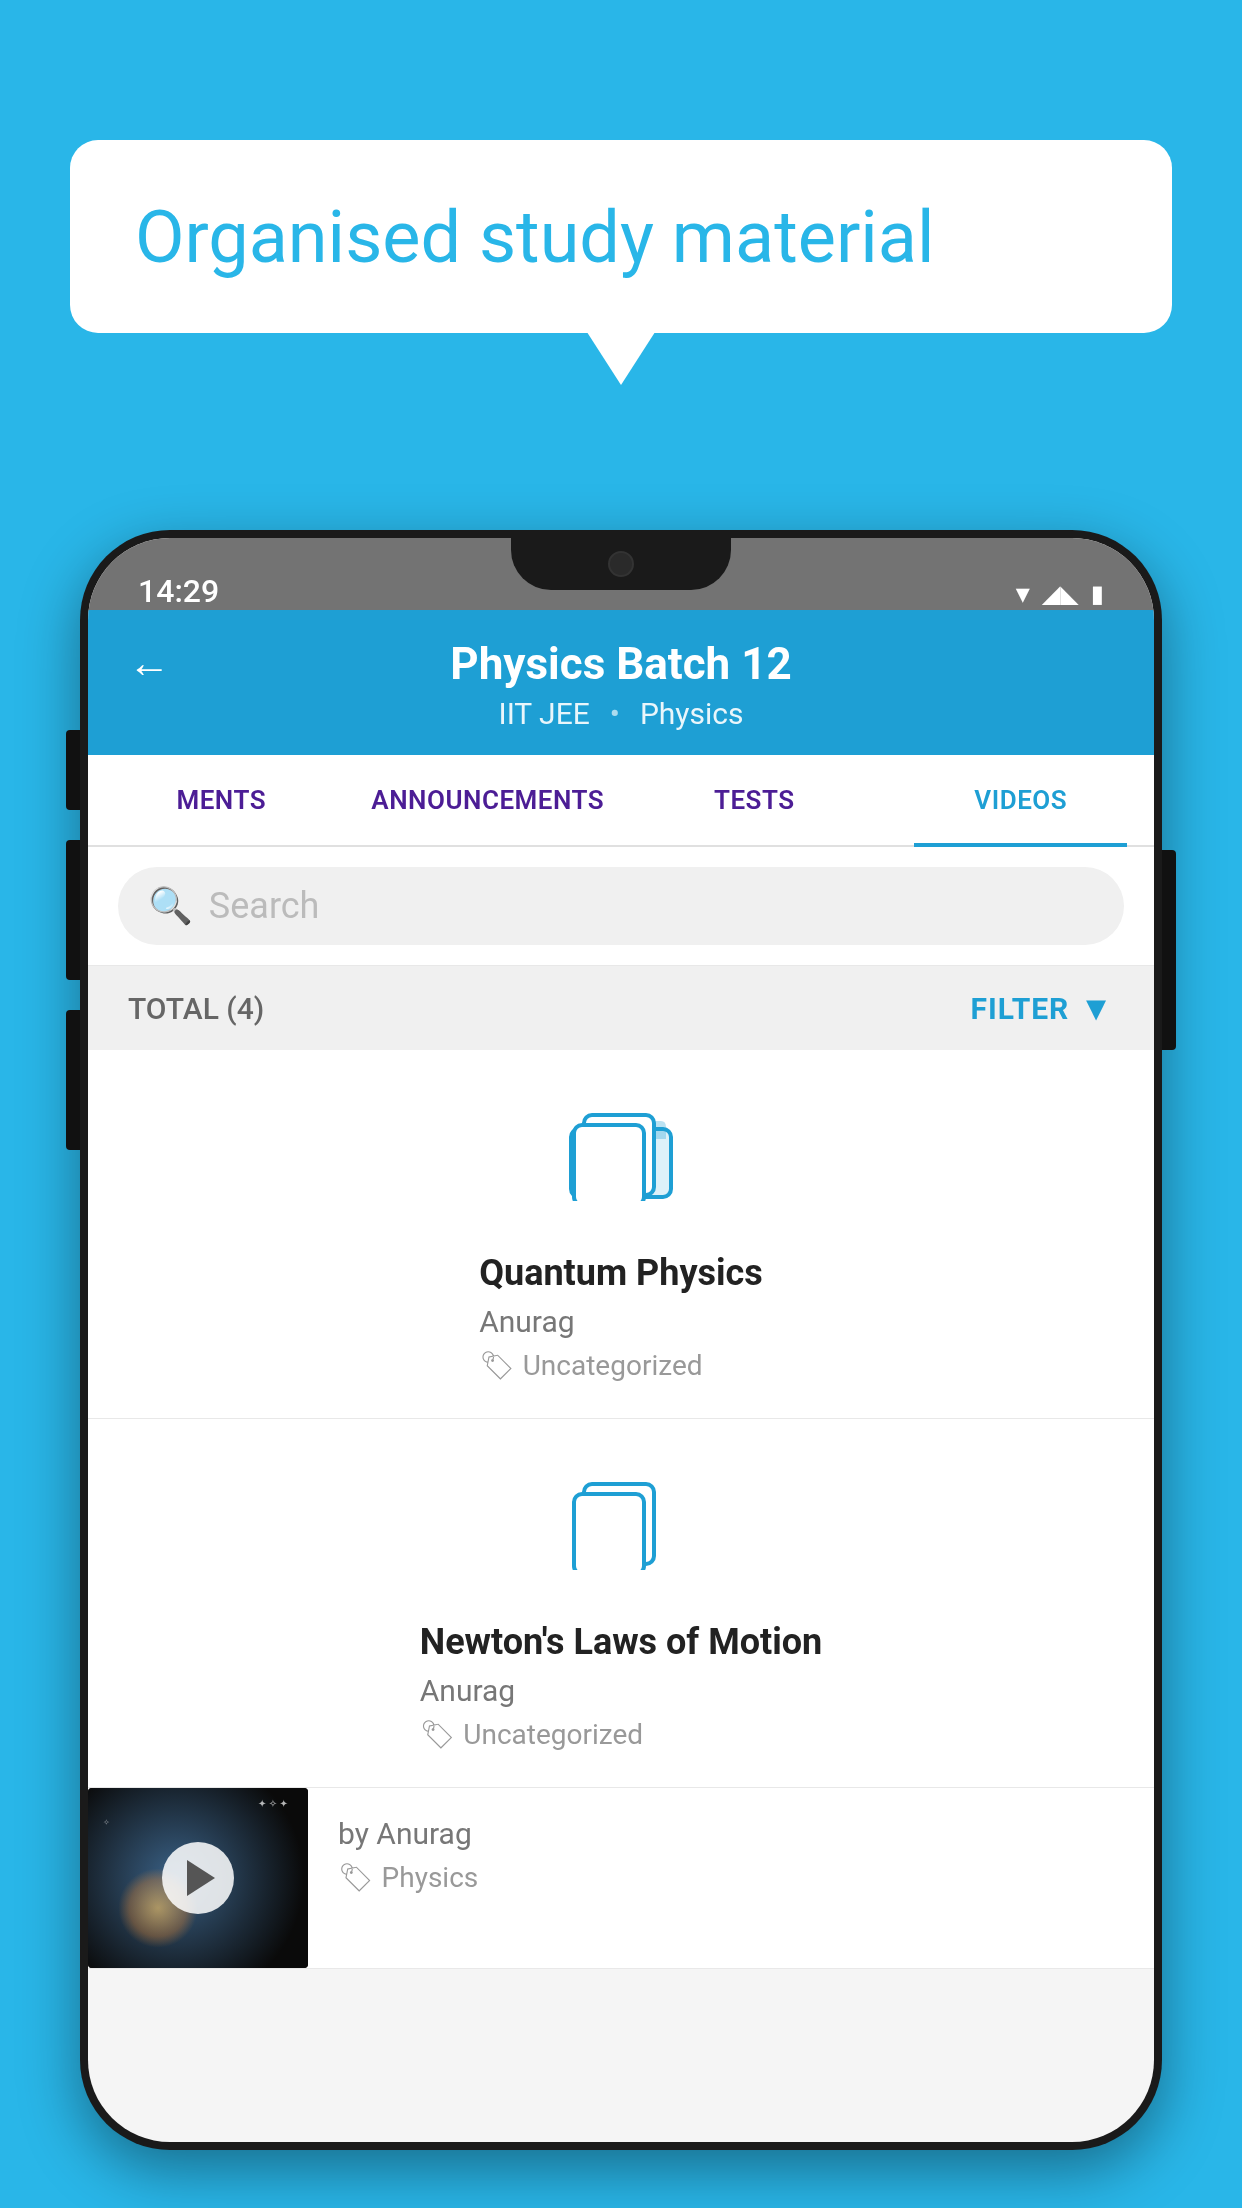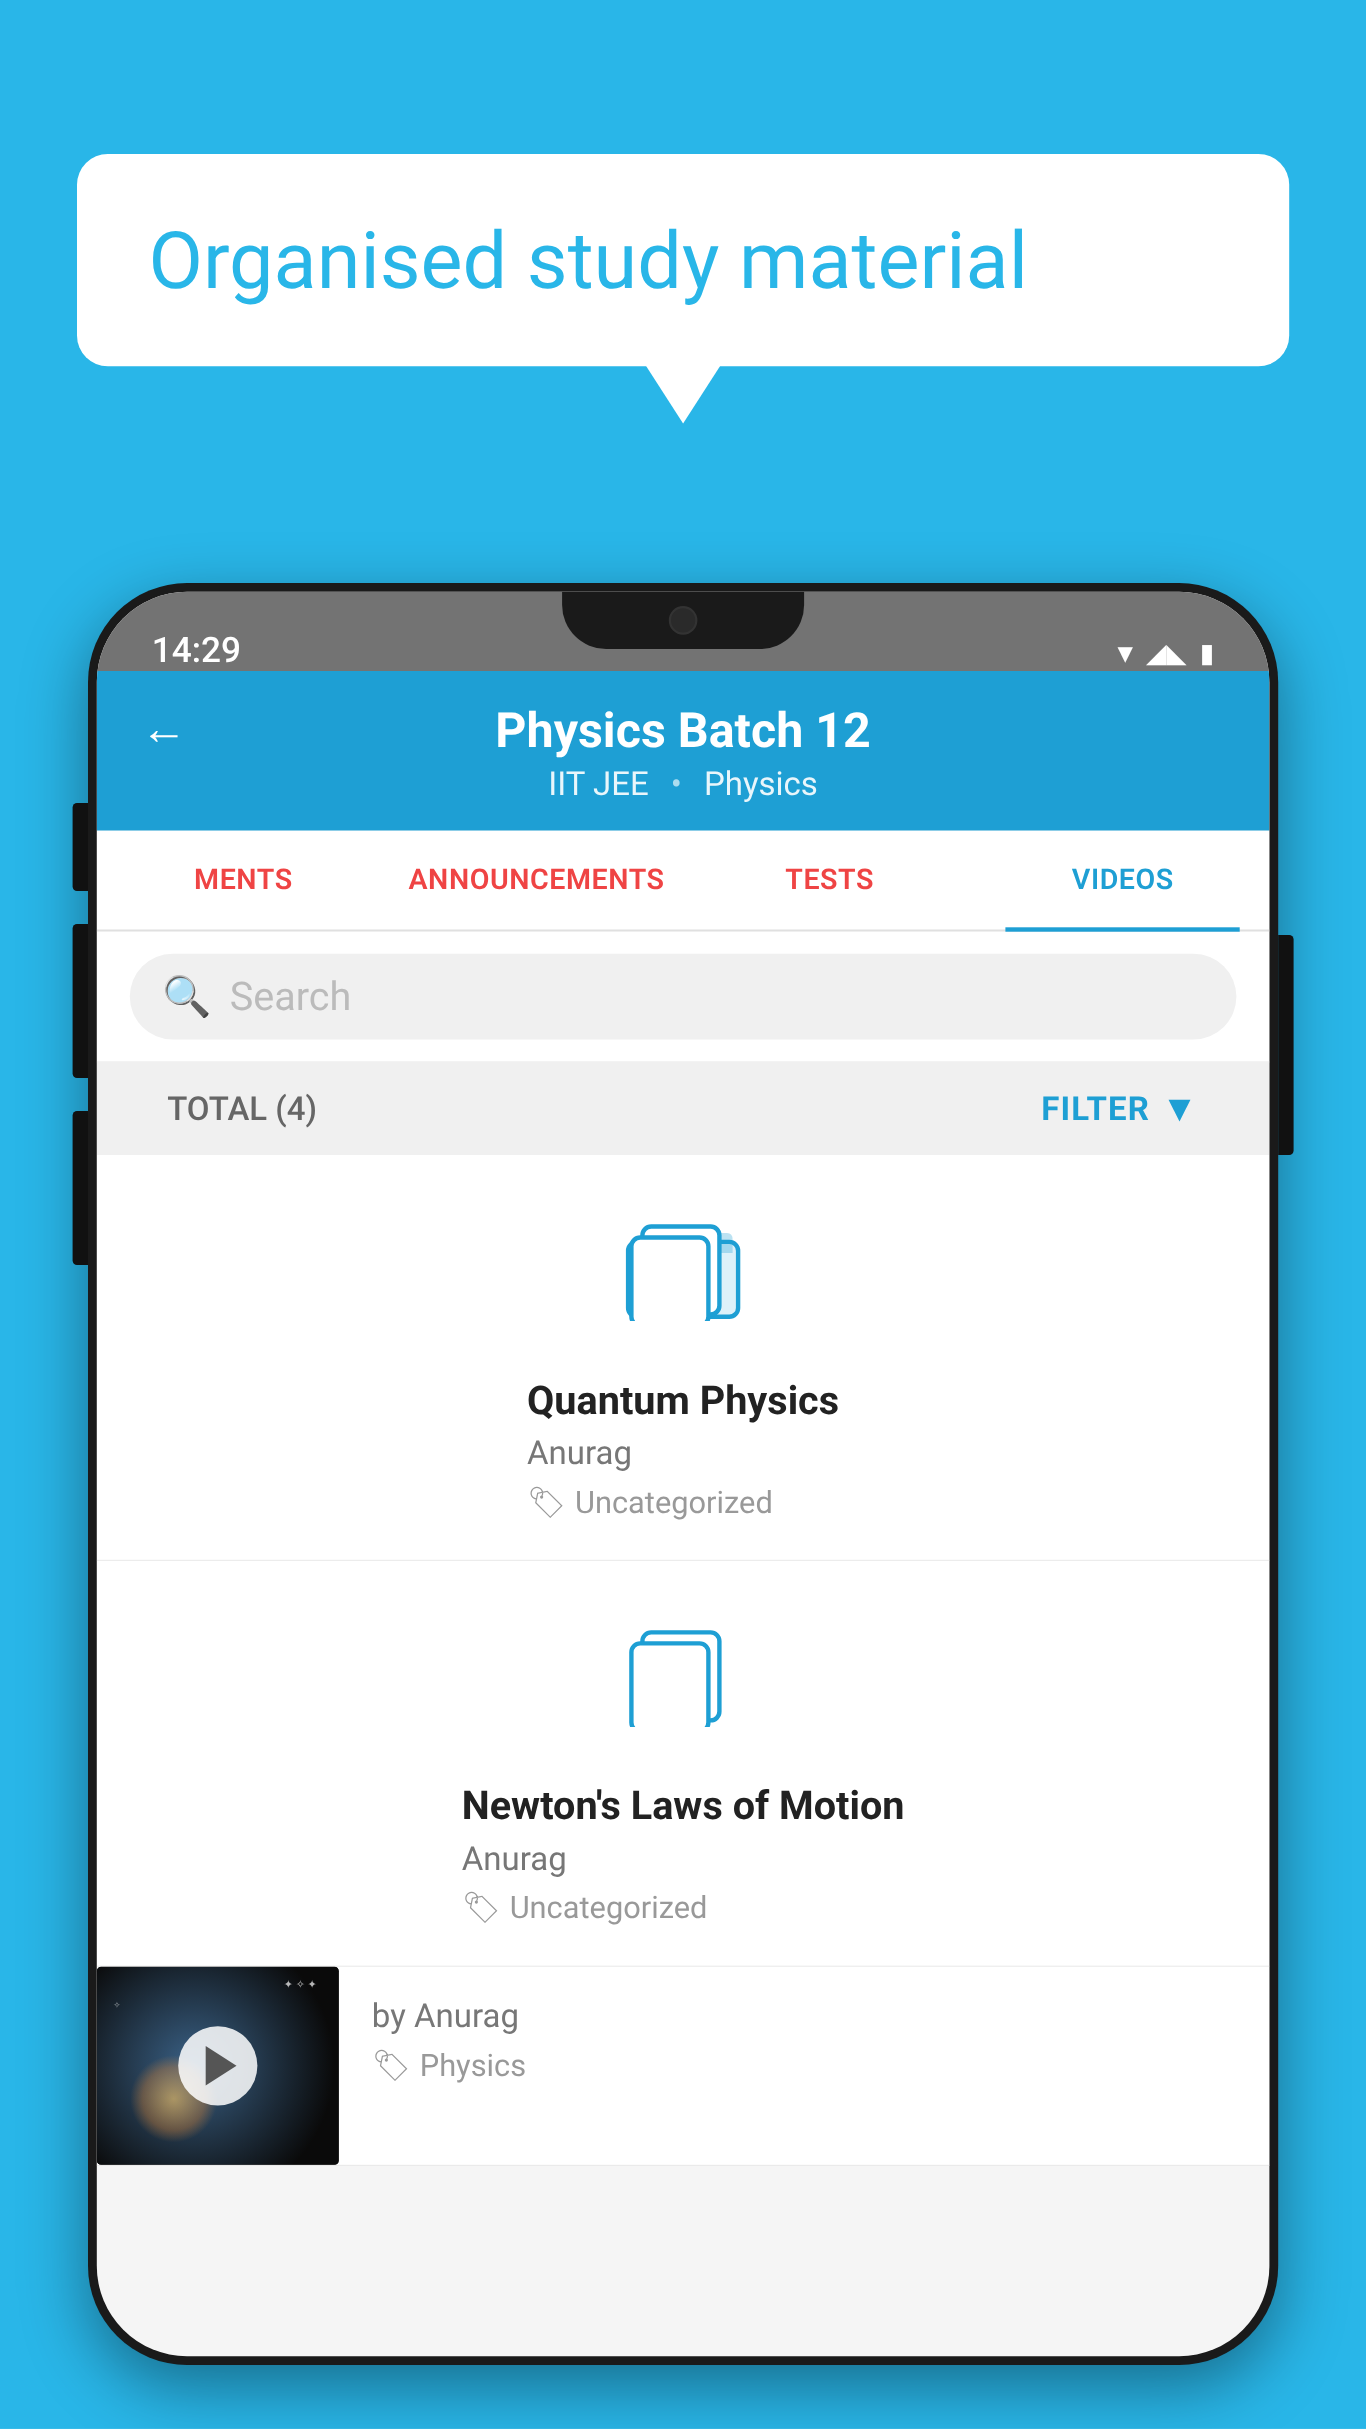--- a/index.html
+++ b/index.html
@@ -167,21 +167,21 @@
       display: flex;
       border-bottom: 2px solid #e0e0e0;
     }
 
     .tab-item {
       flex: 1;
       padding: 30px 10px;
       text-align: center;
       font-size: 26px;
       font-weight: 600;
-      color: #ef4444;
+      color: #4c1d95;
       letter-spacing: 0.5px;
       cursor: pointer;
       position: relative;
     }
 
     .tab-item.active {
       color: #1e9fd4;
     }
 
     .tab-item.active::after {
@@ -216,21 +216,21 @@
     }
 
     .search-placeholder {
       color: #bbb;
       font-size: 36px;
     }
 
     
     .filter-bar {
       background: #f0f0f0;
-      padding: 22px 64px;
+      padding: 22px 40px;
       display: flex;
       justify-content: space-between;
       align-items: center;
       text-align: center;
     }
 
     .total-count {
       font-size: 30px;
       color: #666;
       font-weight: 500;

